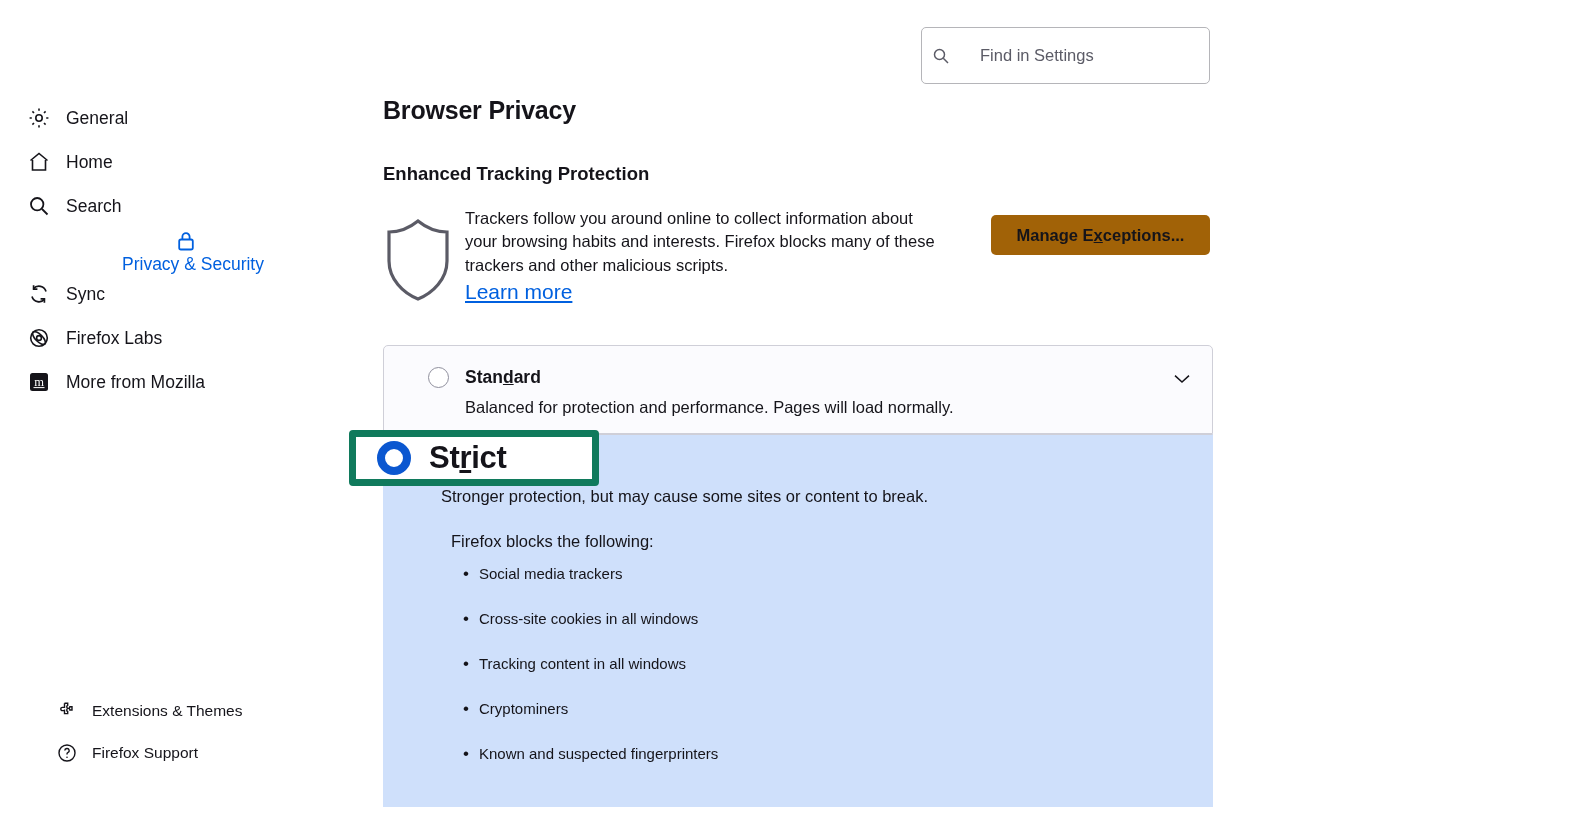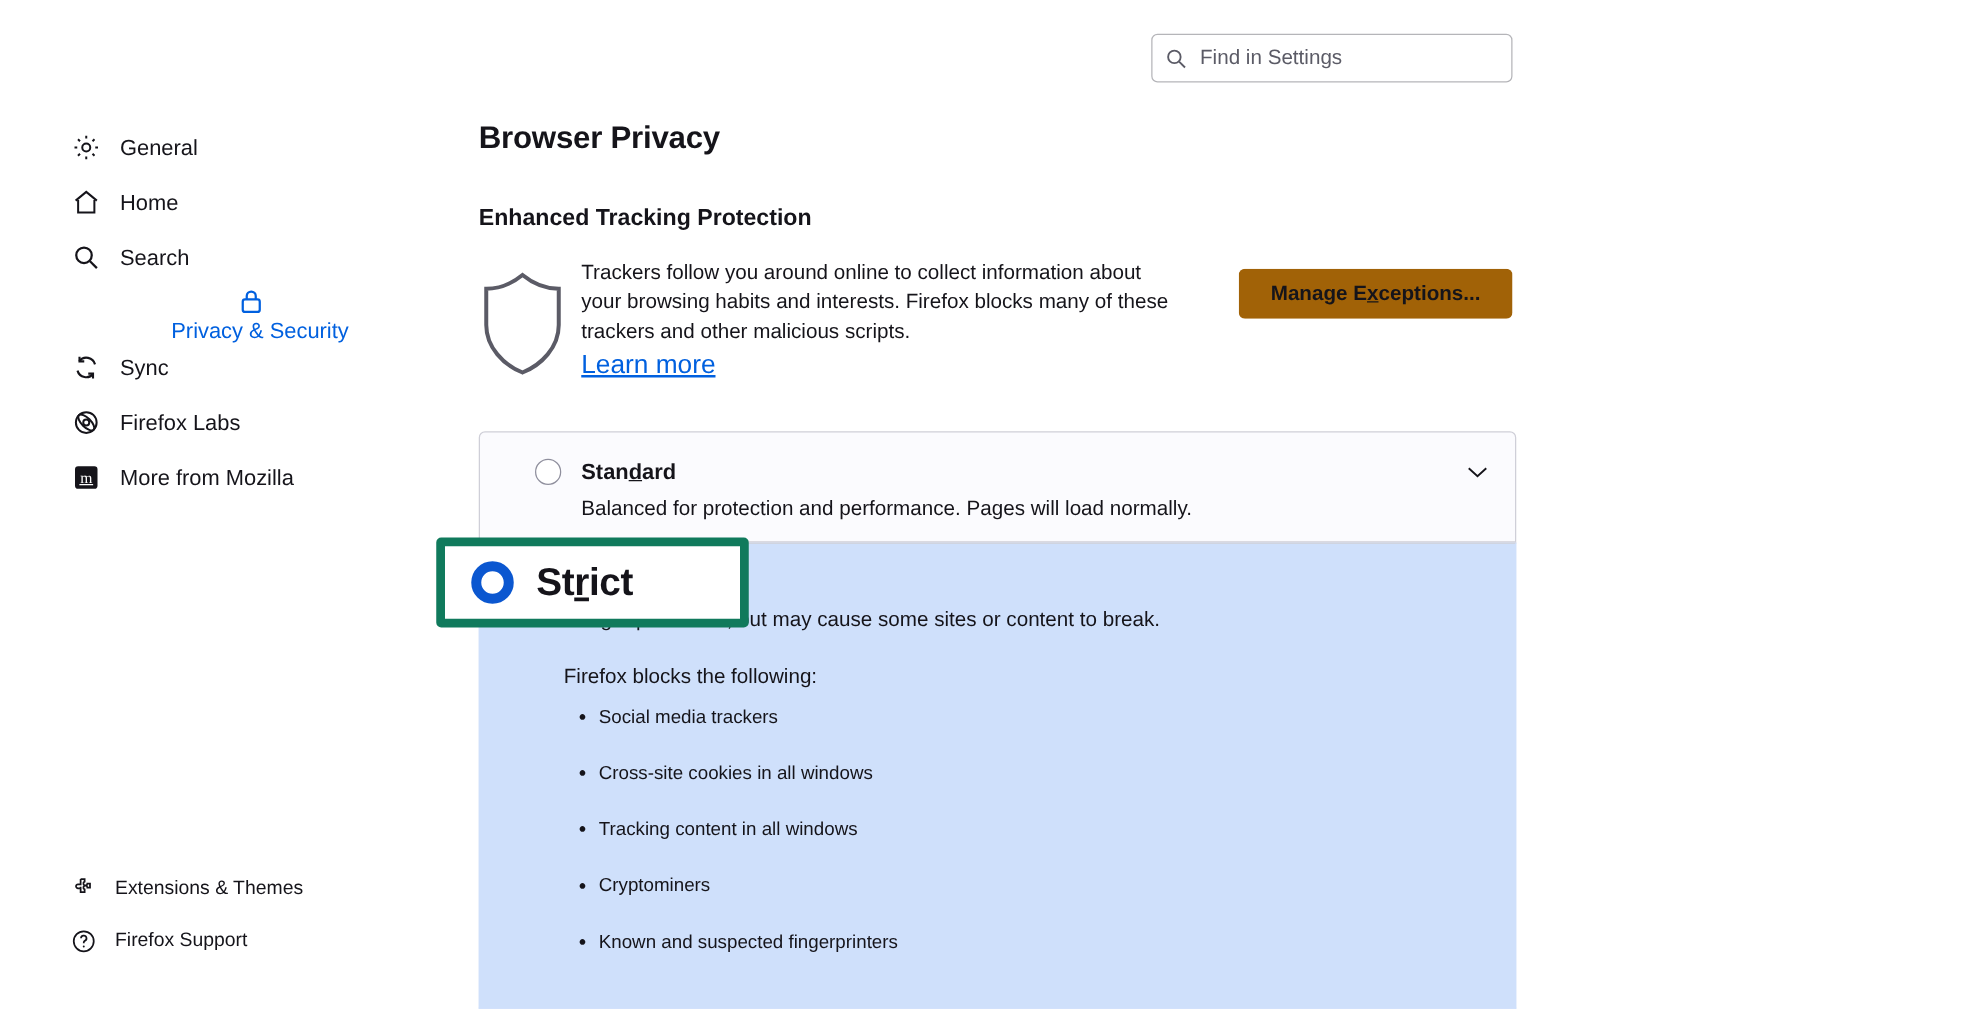--- a/index.html
+++ b/index.html
@@ -14,27 +14,28 @@
   #app {
     position: relative;
     width: 1576px; height: 828px;
     background: #ffffff;
   }
 
   
   .search-wrap {
     position: absolute;
     left: 921px; top: 27px;
-    width: 289px; height: 39px;
+    width: 289px; height: 57px;
     background: #ffffff;
     border: 1px solid #b5b5b9;
     border-radius: 5px;
     display: flex;
     align-items: center;
     padding: 0 10px;
+    gap: 20px;
   }
   .search-icon { width: 18px; height: 18px; flex: 0 0 18px; margin-right: 8px; }
   .search-input {
     border: 0; outline: 0; background: transparent;
     font-family: "Liberation Sans", sans-serif;
     font-size: 16.5px;
     color: #15141a;
     width: 100%;
   }
   .search-input::placeholder { color: #5b5b66; }
@@ -42,21 +43,21 @@
   
   .sidebar {
     position: absolute;
     left: 0; top: 96px;
     width: 360px;
   }
   .nav-item {
     display: flex;
     align-items: center;
     height: 44px;
-    padding-left: 56px;
+    padding-left: 26px;
     font-size: 17.5px;
     color: #15141a;
     cursor: default;
   }
   .nav-item .ico {
     width: 26px; height: 26px;
     flex: 0 0 26px;
     margin-right: 14px;
     display: flex; align-items: center; justify-content: center;
   }
@@ -202,21 +203,21 @@
     position: absolute;
     left: -16px;
     top: -1px;
     font-size: 17px;
   }
 
   
   .highlight {
     position: absolute;
     left: 349px; top: 430px;
-    width: 250px; height: 72px;
+    width: 250px; height: 56px;
     border: 7px solid #107a5c;
     border-radius: 4px;
     background: #ffffff;
     display: flex;
     align-items: center;
     padding-left: 21px;
     z-index: 30;
   }
   .highlight .radio-big {
     width: 34px; height: 34px;

